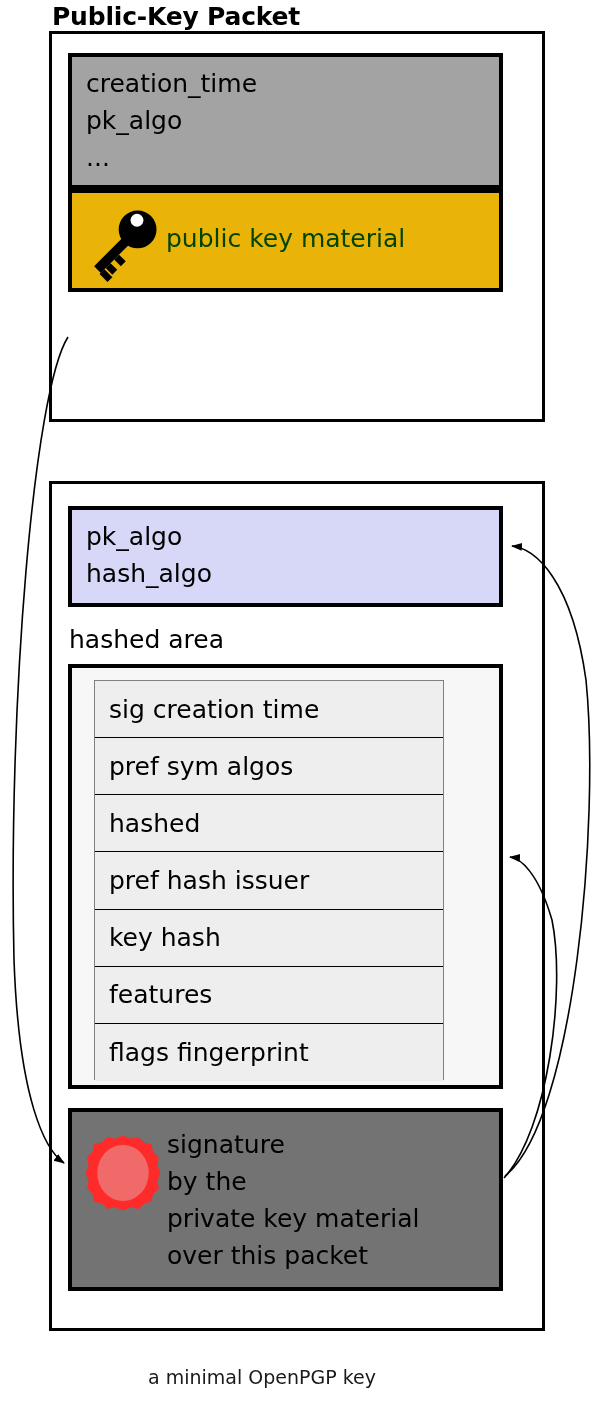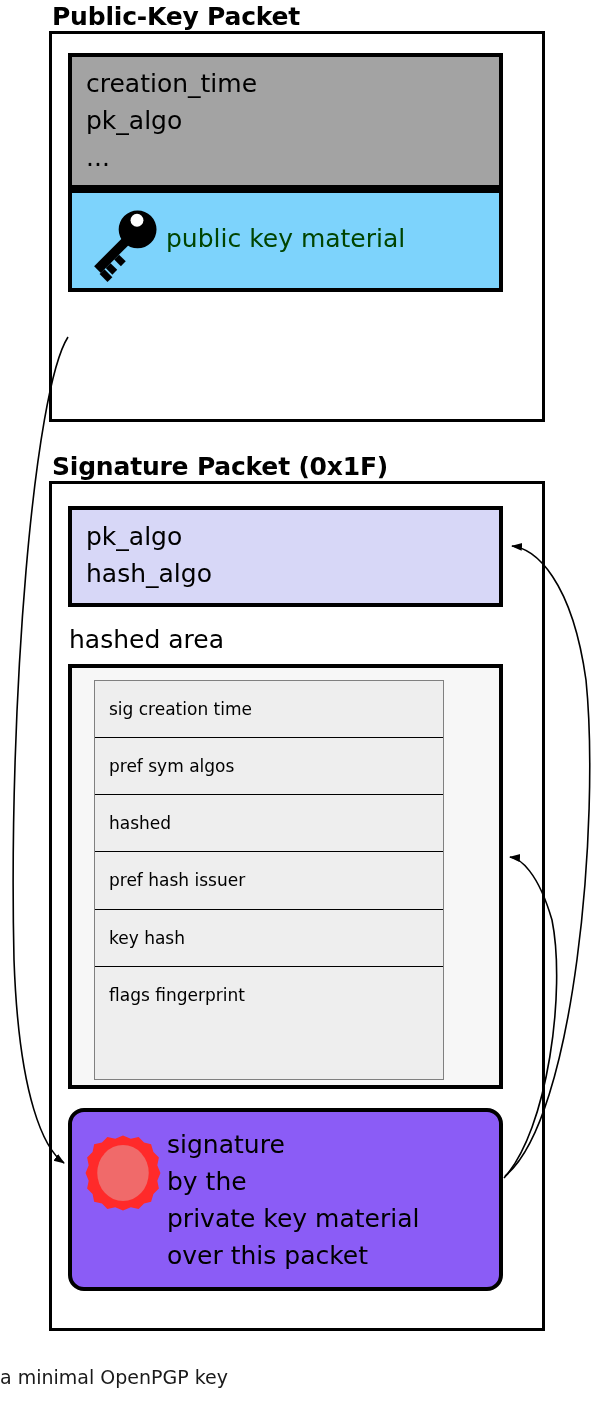--- a/index.html
+++ b/index.html
@@ -60,30 +60,29 @@
     color: #000000;
     white-space: pre;
   }
 
   #box-pk-header {
     left: 68px; top: 53px; width: 435px; height: 136px;
     background: #a3a3a3;
   }
   #box-pk-material {
     left: 68px; top: 189px; width: 435px; height: 103px;
-    background: #7dd3fc;
+    background: #eab308;
   }
   #box-sig-header {
     left: 68px; top: 506px; width: 435px; height: 101px;
     background: #d7d7f7;
   }
   #box-signature {
     left: 68px; top: 1108px; width: 435px; height: 183px;
-    background: #8b5cf6;
-    border-radius: 16px;
+    background: #737373;
   }
 
   
   #pk-material-label {
     position: absolute;
     left: 94px;
     top: 30px;
     font-size: 25px;
     line-height: 32px;
     color: #004400;
@@ -124,21 +123,21 @@
     border: 1px solid #808080;
     background: #eeeeee;
   }
   .subpacket-row {
     box-sizing: border-box;
     height: 57.14px;
     border-bottom: 1px solid #000000;
     display: flex;
     align-items: center;
     padding-left: 14px;
-    font-size: 17px;
+    font-size: 25px;
     color: #000000;
     background: #eeeeee;
     white-space: nowrap;
   }
   .subpacket-row:last-child { border-bottom: none; }
 
   
   #key-icon {
     position: absolute;
     left: 8px;
@@ -163,20 +162,21 @@
     width: 602px; height: 1406px;
     pointer-events: none;
   }
 
   
   #caption {
     position: absolute;
     left: 0;
     top: 1366px;
     width: 524px;
+    text-align: center;
     font-size: 19px;
     color: #1a1a1a;
   }
 </style>
 </head>
 <body>
 
 <div class="stage">
 
   <div class="packet-title" id="title-pk">Public-Key Packet</div>
@@ -196,38 +196,38 @@
         <circle cx="42" cy="19" r="7.5" fill="#ffffff"></circle>
         <rect x="44.5" y="44" width="11" height="48" fill="#000000"></rect>
         <rect x="55.5" y="62" width="11" height="8" fill="#000000"></rect>
         <rect x="55.5" y="76" width="11" height="8" fill="#000000"></rect>
         <rect x="55.5" y="86" width="13" height="8" fill="#000000"></rect>
       </g>
     </svg>
     <div id="pk-material-label">public key material</div>
   </div>
 
-  <div class="packet-title" id="title-sig">Signature Packet (0x1F)</div>
 
   <div class="packet-frame" id="frame-sig"></div>
 
   <div class="field-box" id="box-sig-header">
     <div class="lines">pk_algo
 hash_algo</div>
   </div>
 
   <div id="hashed-area-label">hashed area</div>
 
   <div id="hashed-area-box">
     <div id="subpacket-list">
       <div class="subpacket-row">sig creation time</div>
       <div class="subpacket-row">pref sym algos</div>
       <div class="subpacket-row">hashed</div>
       <div class="subpacket-row">pref hash issuer</div>
       <div class="subpacket-row">key hash</div>
+      <div class="subpacket-row">features</div>
       <div class="subpacket-row">flags fingerprint</div>
     </div>
   </div>
 
   <div class="field-box" id="box-signature">
     <svg id="seal-icon" viewBox="0 0 100 100">
       <path d="M50 2 L60 6 L70 4 L77 11 L86 13 L89 23 L96 30 L94 40 L98 50
                L94 60 L96 70 L89 77 L86 87 L77 89 L70 96 L60 94 L50 98
                L40 94 L30 96 L23 89 L13 87 L11 77 L4 70 L6 60 L2 50
                L6 40 L4 30 L11 23 L13 13 L23 11 L30 4 L40 6 Z" fill="#ff2a2a"></path>

